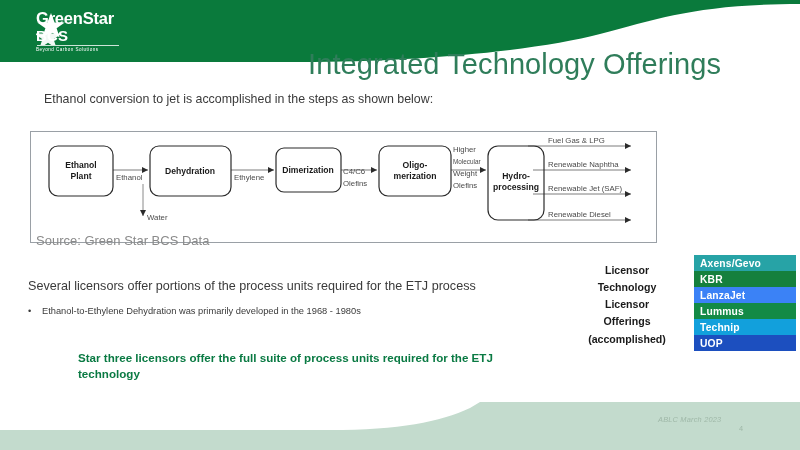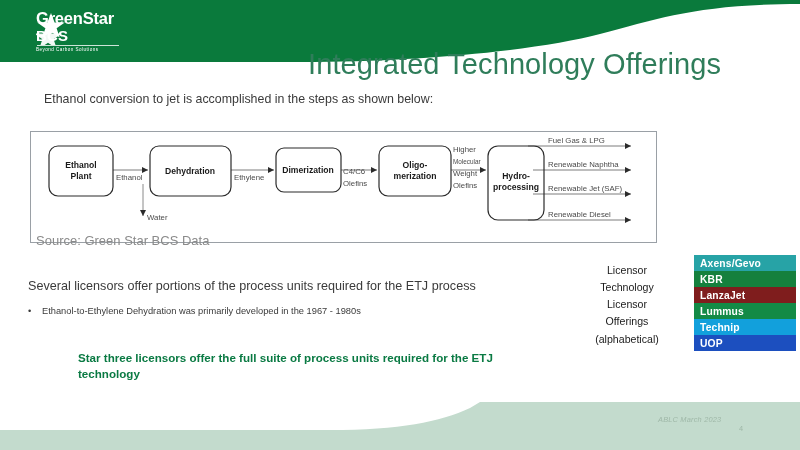--- a/index.html
+++ b/index.html
@@ -34,21 +34,21 @@
 
   
   .mid-head{position:absolute;left:28px;top:279px;font-size:12.6px;color:#3a3a3a;white-space:nowrap;}
   .bullet-row{position:absolute;left:28px;top:306px;display:flex;align-items:flex-start;font-size:9.3px;color:#3a3a3a;}
   .bullet-dot{width:14px;text-align:left;}
   .green-note{position:absolute;left:78px;top:350px;font-size:11.6px;font-weight:bold;
               color:#0a7a43;line-height:1.38;width:420px;}
 
   
   .lic-caption{position:absolute;left:572px;top:262px;width:110px;text-align:center;
-               font-size:10.6px;font-weight:normal;color:#1a1a1a;line-height:1.62;}
+               font-size:10.6px;font-weight:bold;color:#1a1a1a;line-height:1.62;}
 
   
   .lic-list{position:absolute;left:694px;top:255px;width:102px;}
   .lic-item{height:16px;display:flex;align-items:center;padding-left:6px;
             font-size:10.3px;font-weight:bold;color:#fff;letter-spacing:.15px;box-sizing:border-box;}
 
   
   .footer-band{position:absolute;left:0;bottom:0;width:800px;height:48px;overflow:hidden;}
   .footer-band svg{position:absolute;left:0;top:0;}
   .footer-text{position:absolute;left:658px;top:415px;font-size:7.4px;color:#9fb8a8;letter-spacing:.2px;font-style:italic;}
@@ -130,36 +130,36 @@
       <text x="517" y="59">Renewable Jet (SAF)</text>
       <text x="517" y="85">Renewable Diesel</text>
     </g>
   </svg>
 </div>
 <div class="src-note">Source: Green Star BCS Data</div>
 
 <div class="mid-head">Several licensors offer portions of the process units required for the ETJ process</div>
 <div class="bullet-row">
   <span class="bullet-dot">•</span>
-  <span>Ethanol-to-Ethylene Dehydration was primarily developed in the 1967 - 1980s</span>
+  <span>Ethanol-to-Ethylene Dehydration was primarily developed in the 1968 - 1980s</span>
 </div>
 <div class="green-note">Star three licensors offer the full suite of process units required for the ETJ technology</div>
 
 <div class="lic-caption">
   <div>Licensor</div>
   <div>Technology</div>
   <div>Licensor</div>
   <div>Offerings</div>
-  <div>(alphabetical)</div>
+  <div>(accomplished)</div>
 </div>
 
 <div class="lic-list">
   <div class="lic-item" style="background: rgb(39, 163, 166);">Axens/Gevo</div>
   <div class="lic-item" style="background: #15803d;">KBR</div>
-  <div class="lic-item" style="background: #7f1d1d;">LanzaJet</div>
+  <div class="lic-item" style="background: #3b82f6;">LanzaJet</div>
   <div class="lic-item" style="background: rgb(19, 138, 70);">Lummus</div>
   <div class="lic-item" style="background: rgb(18, 160, 220);">Technip</div>
   <div class="lic-item" style="background: rgb(28, 79, 191);">UOP</div>
 </div>
 
 <div class="footer-band">
   <svg width="800" height="48" viewBox="0 0 800 48" xmlns="http://www.w3.org/2000/svg">
     <path d="M0,28 L330,28 C400,28 440,20 470,6 L480,0 L800,0 L800,48 L0,48 Z" fill="#c3dbcd"></path>
   </svg>
 </div>

